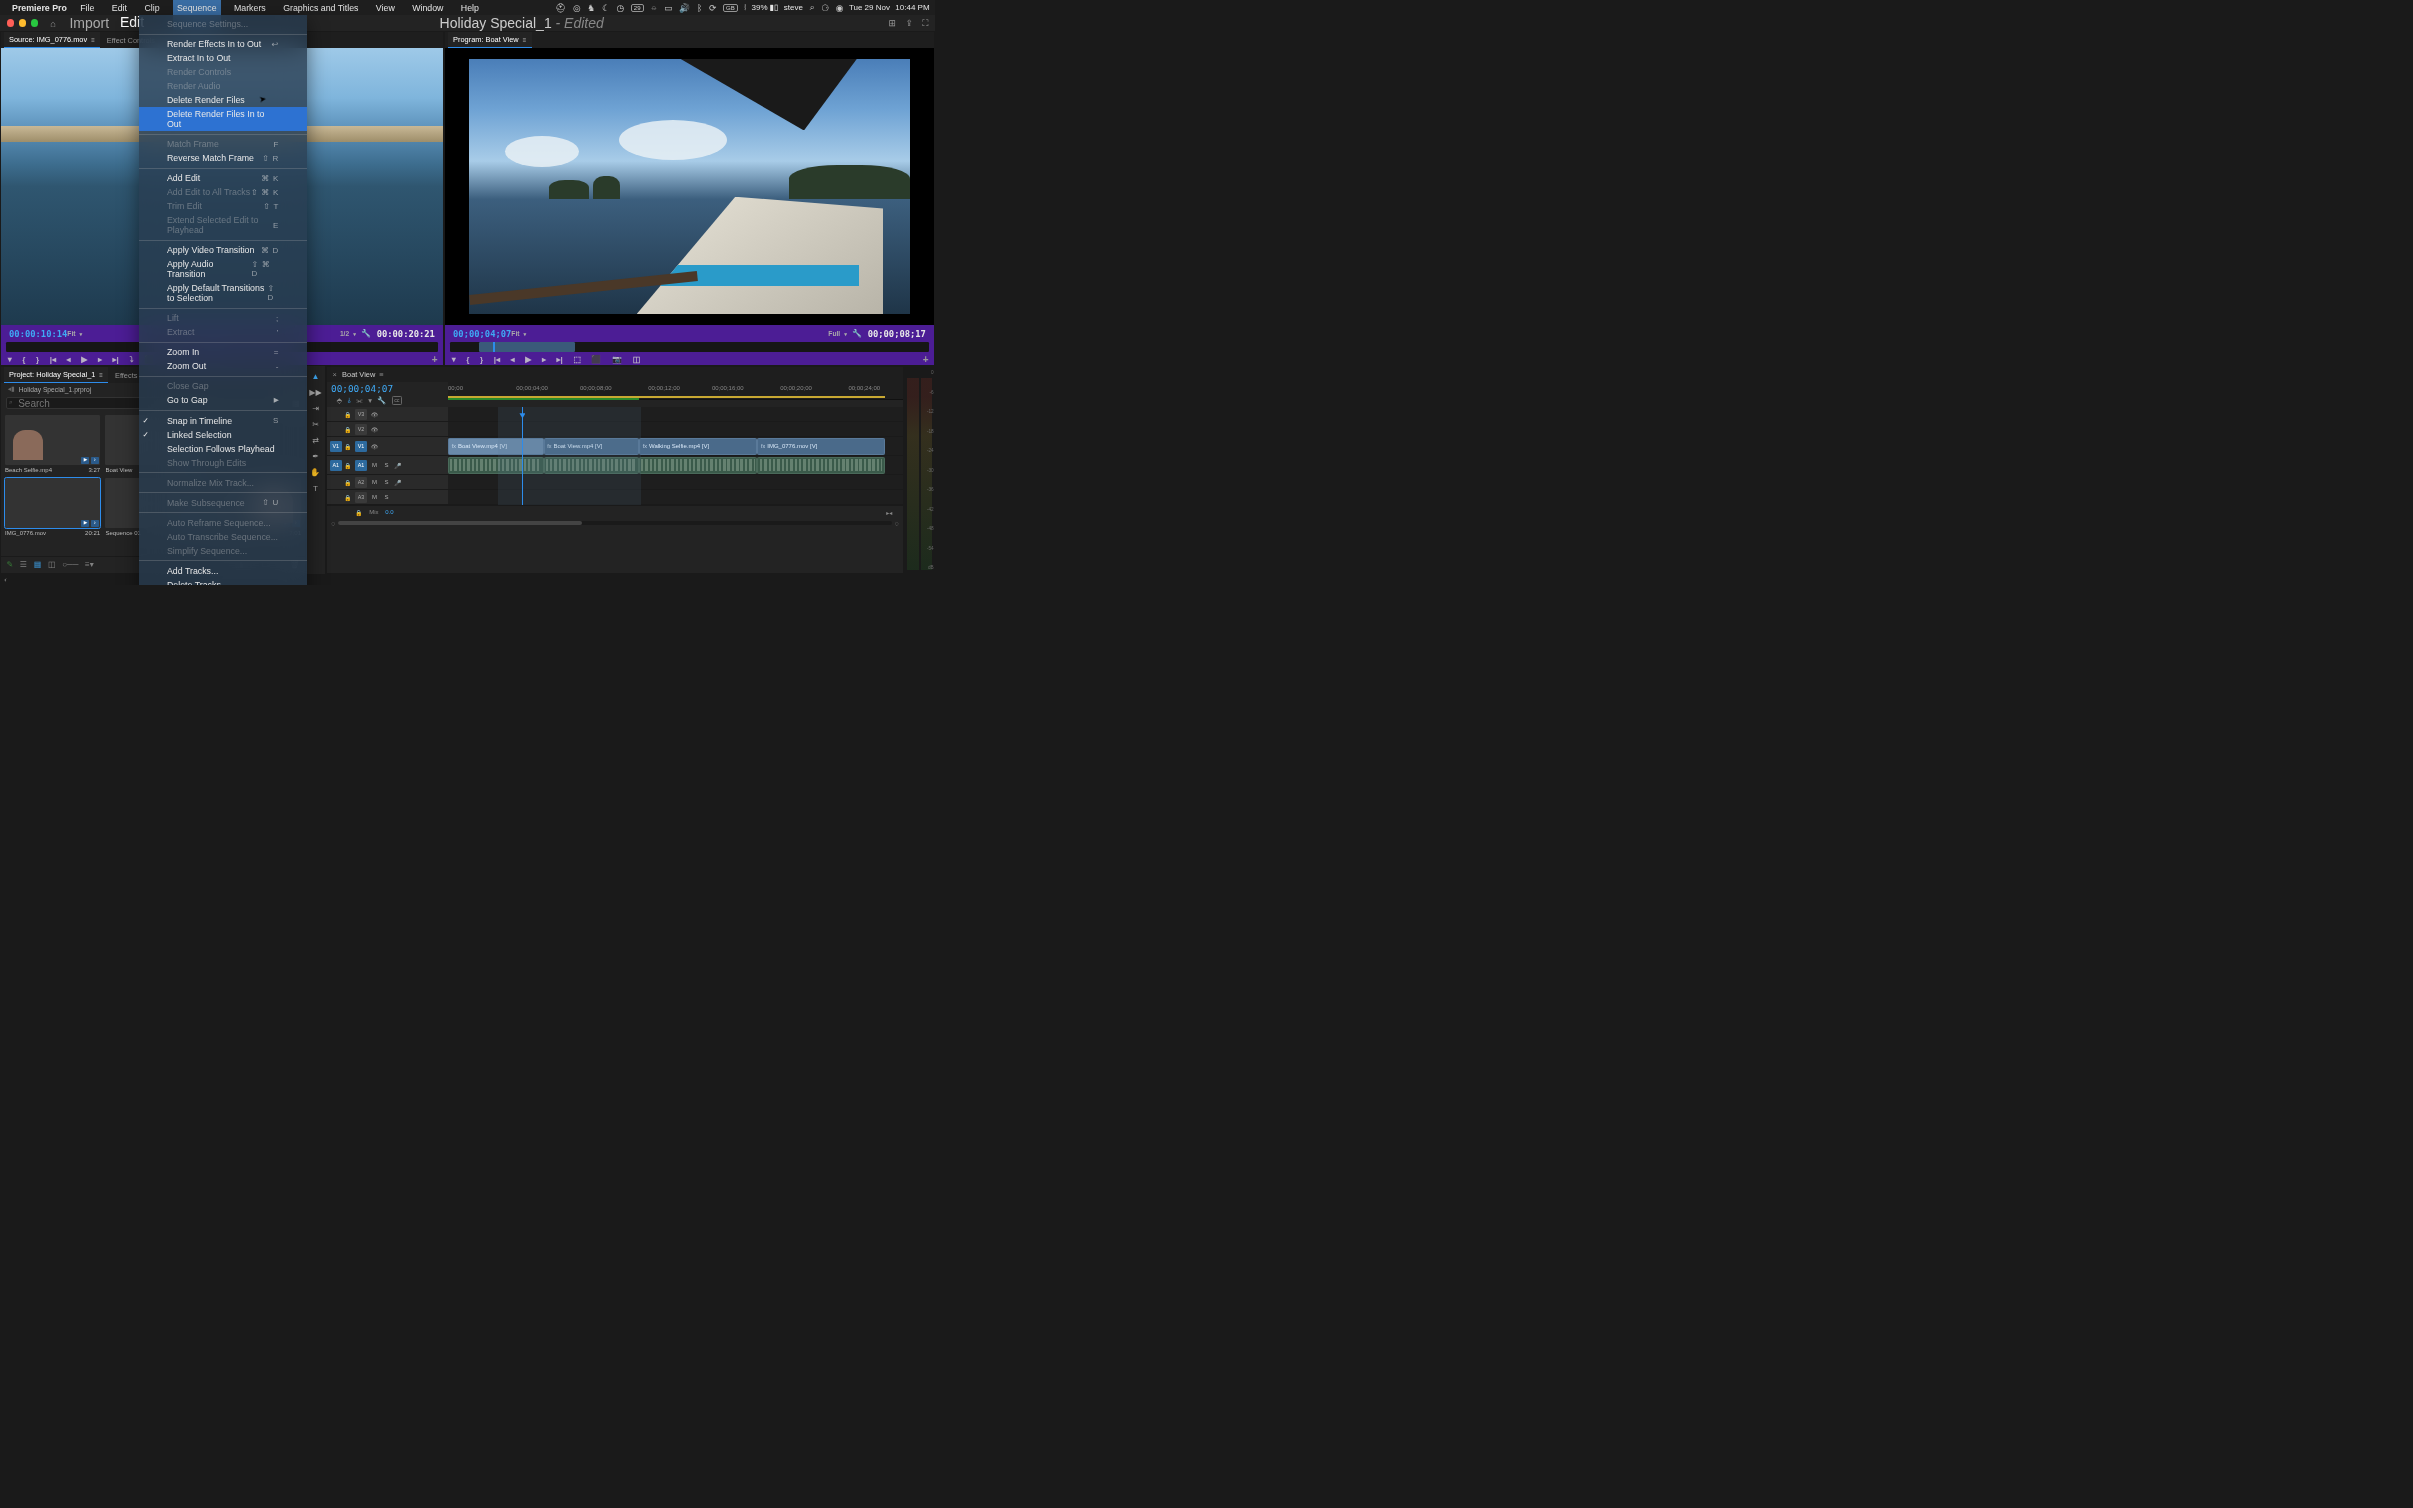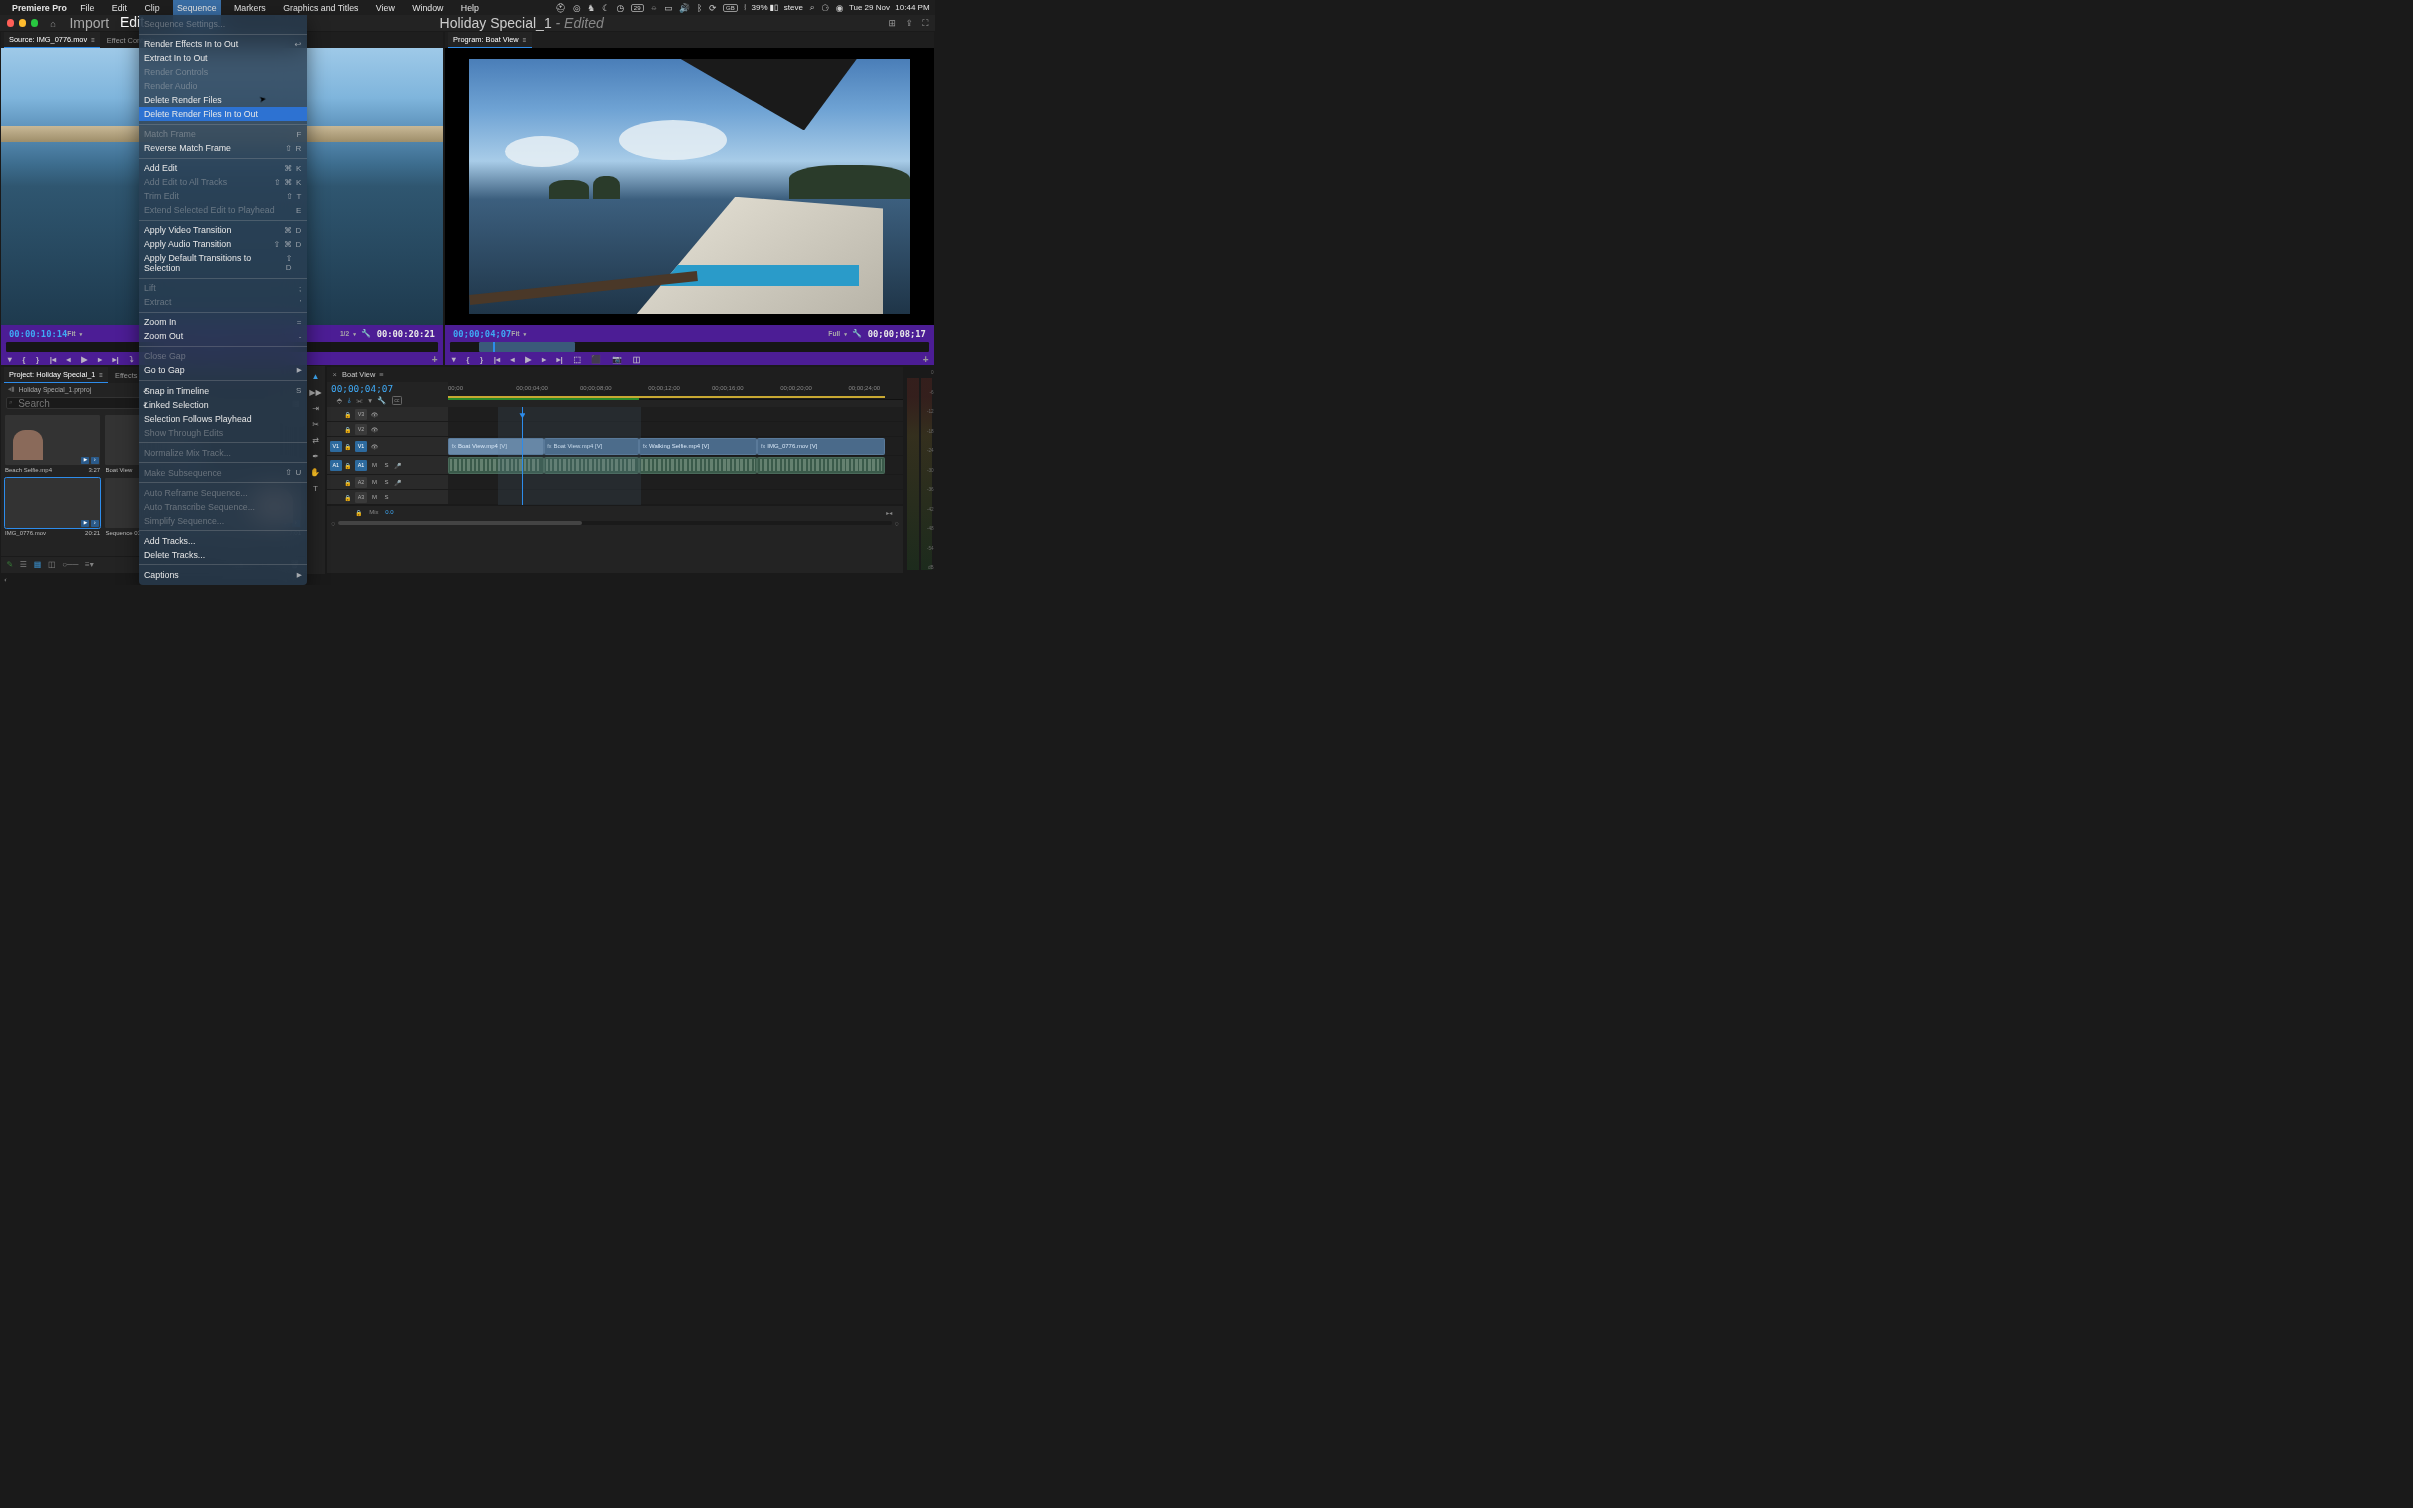--- a/index.html
+++ b/index.html
@@ -66,21 +66,21 @@
 .scene-boat .island.i1 { left: 18%; width: 40px; height: 19px; }
 .scene-boat .island.i2 { left: 28%; width: 27px; height: 23px; }
 .scene-boat .island.i3 { right: 0; width: 121px; height: 34px; }
 .scene-boat .boat-deck { position: absolute; bottom: 0; right: 6%; width: 56%; height: 46%; background: linear-gradient(145deg, #e8e4d8, #b8b4a8); clip-path: polygon(40% 0, 100% 10%, 100% 100%, 0 100%); }
 .scene-boat .boat-deck .stripe { position:absolute; bottom: 24%; left:10%; right:10%; height:18%; background:#2a9bc9;}
 .scene-boat .sail { position: absolute; top: 0; right: 12%; width: 40%; height: 28%; background: #1a1a1a; clip-path: polygon(0 0, 100% 0, 70% 100%); }
 .scene-boat .outrigger { position: absolute; bottom: 8%; left: 0; width: 52%; height: 4%; background: #4a3828; transform: rotate(-6deg); }
 
 
 .dropdown-menu { position: absolute; top: 15px; left: 139px; width: 168px; background: rgba(40,60,80,0.80); backdrop-filter: blur(13.5px); border-radius: 0 0 4px 4px; padding: 2px 0 3.4px; z-index: 1000; box-shadow: 0 6.7px 20px rgba(0,0,0,0.5); }
-.dd-item { padding: 2px 5px; font-size: 8.8px; color: #e8e8e8; display: flex; justify-content: space-between; align-items: center; cursor: default; }
+.dd-item { padding: 2px 28px; font-size: 8.8px; color: #e8e8e8; display: flex; justify-content: space-between; align-items: center; cursor: default; }
 .dd-item.disabled { color: rgba(200,200,200,0.4); }
 .dd-item.highlighted { background: #2d72d2; }
 .dd-item .shortcut { color: rgba(220,220,220,0.6); font-size: 8px; letter-spacing: 0.7px; }
 .dd-item .sub-arrow { color: rgba(220,220,220,0.7); font-size: 6.7px; }
 .dd-sep { height: 0.7px; background: rgba(180,180,180,0.25); margin: 2.7px 0; }
 .dd-item .check { position: absolute; left: 3.4px; font-size: 7.4px; }
 .cursor-ptr { position: absolute; top: 94px; left: 259px; z-index: 1001; font-size: 8.8px; color: #000; transform: rotate(-10deg);}
 .project-panel .proj-name-row { padding: 2px 6.7px; font-size: 6.7px; color: #aaa; display: flex; align-items: center; gap: 4px; }
 .project-panel .search-row { padding: 2px 5.4px; display: flex; align-items: center; gap: 4px; }
 .project-panel .search-row input { flex: 1; background: #1a1a1a; border: 0.7px solid #333; border-radius: 2px; padding: 1.3px 12px 1.3px 4px; color: #ccc; font-size: 10px; height: 12px; }

